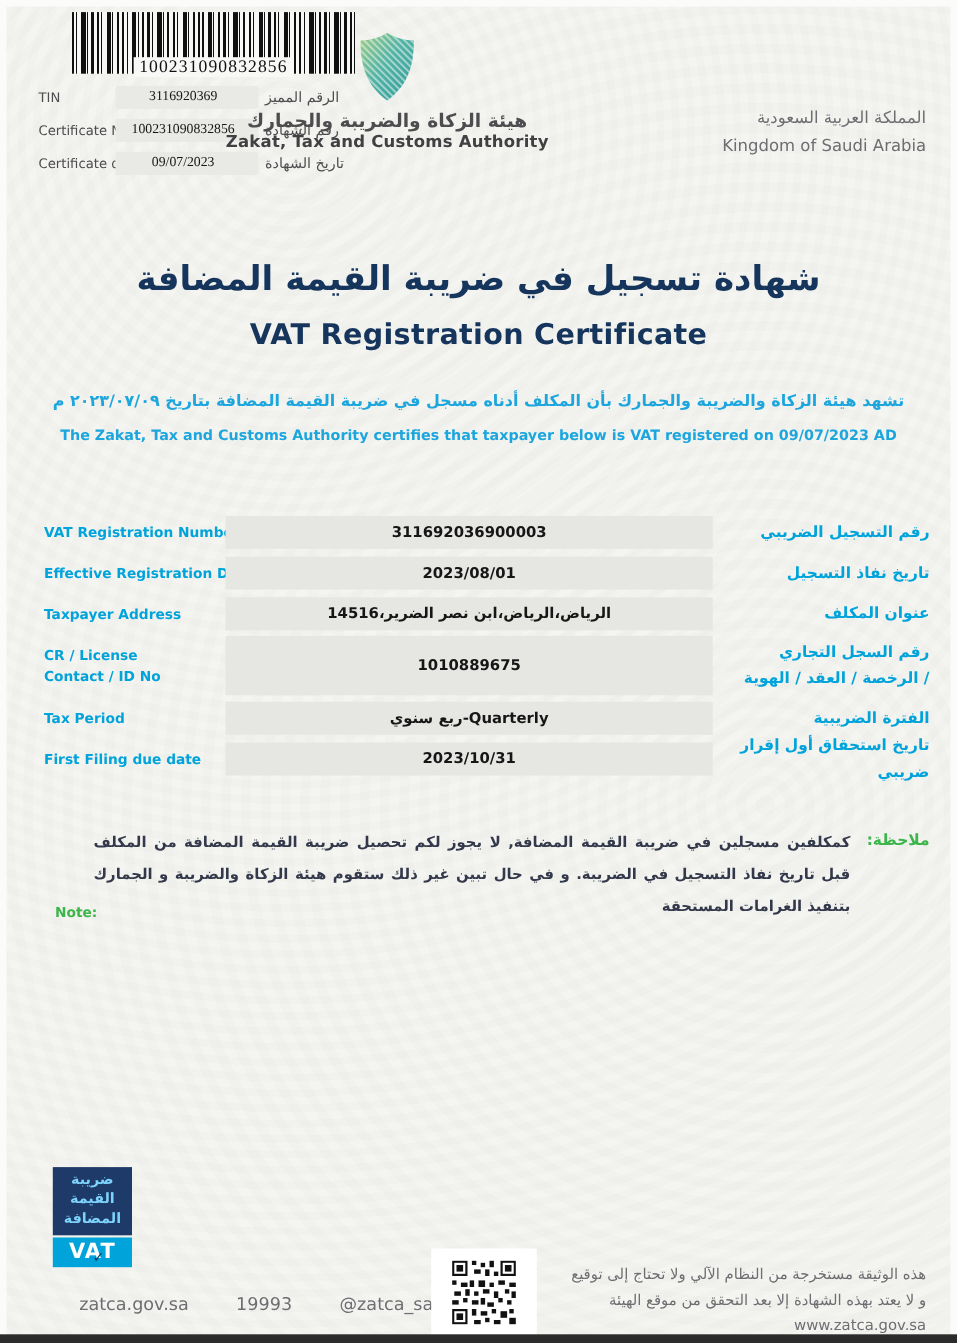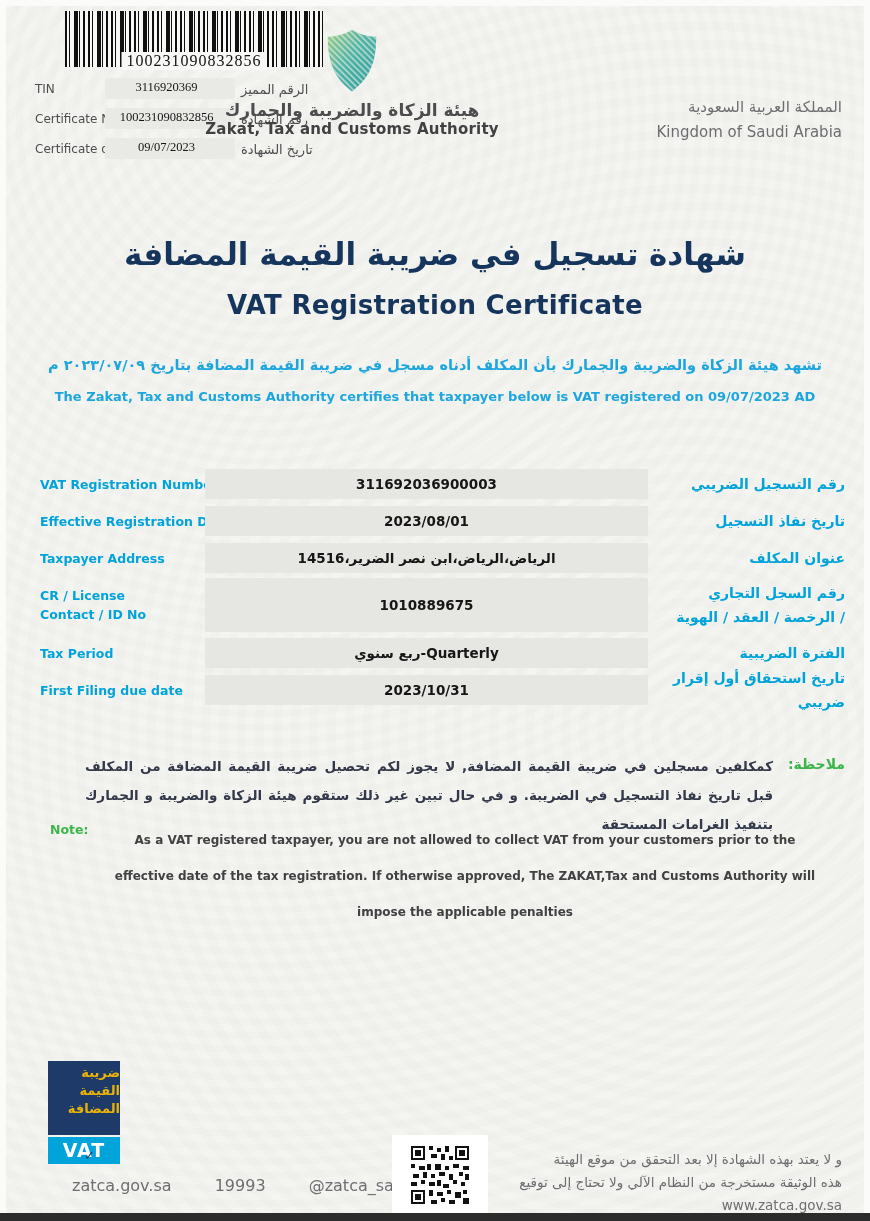--- a/index.html
+++ b/index.html
@@ -52,21 +52,21 @@
 
   
   .note-ar-wrap { position:absolute; top:752px; right:25px; width:760px; direction:rtl; }
   .note-ar-label { position:absolute; right:0; top:4px; font-size:14px; font-weight:bold; color:#3cb54a; }
   .note-ar-text { margin-right:72px; font-size:13.5px; font-weight:bold; color:#33394a; line-height:29px; text-align:justify; }
   .note-en-label { position:absolute; left:50px; top:822px; font-size:12.5px; font-weight:bold; color:#3cb54a; }
   .note-en-text { position:absolute; left:112px; top:822px; width:706px; font-size:12px; font-weight:bold; color:#414042; line-height:36px; text-align:center; }
 
   
   .vat-badge { position:absolute; left:48px; top:1061px; width:72px; }
-  .vat-badge-top { background:#1d3a68; color:#eab308; direction:rtl; text-align:right; font-size:13px; font-weight:bold; line-height:18px; padding:3px 0 17px; white-space:pre-line; }
+  .vat-badge-top { background:#1d3a68; color:#7dd3fc; direction:rtl; text-align:center; font-size:13px; font-weight:bold; line-height:18px; padding:3px 0 5px; white-space:pre-line; }
   .vat-badge-bottom { position:relative; background:#00a3da; color:#fff; text-align:center; font-size:19px; font-weight:bold; letter-spacing:1px; height:27px; line-height:27px; margin-top:2px; }
   .vat-check { position:absolute; left:36px; top:5px; font-size:13px; color:#123a63; font-weight:bold; }
 
   
   .footer-links { position:absolute; left:35px; top:1176px; font-size:16px; color:#6d6e71;margin-left:37px; }
   .footer-links span { margin-right:38px; }
   .qr-wrap { position:absolute; left:392px; top:1135px; width:96px; height:80px; background:#fff; display:flex; align-items:center; justify-content:center; }
   .disclaimer { position:absolute; right:28px; top:1148px; text-align:right; direction:rtl; font-size:13.5px; color:#6d6e71; line-height:23px; }
   .disclaimer .url { direction:ltr; }
   .bottom-bar { position:absolute; left:0; bottom:0; width:100%; height:8px; background:#2c2c2c; }
@@ -178,21 +178,20 @@
       </div>
     <div class="flabel-ar">تاريخ استحقاق أول إقرار
 ضريبي</div>
   </div>
 
   <div class="note-ar-wrap">
     <span class="note-ar-label">ملاحظة:</span>
     <div class="note-ar-text">كمكلفين مسجلين في ضريبة القيمة المضافة, لا يجوز لكم تحصيل ضريبة القيمة المضافة من المكلف قبل تاريخ نفاذ التسجيل في الضريبة. و في حال تبين غير ذلك ستقوم هيئة الزكاة والضريبة و الجمارك بتنفيذ الغرامات المستحقة</div>
   </div>
   <div class="note-en-label">Note:</div>
-  <div class="note-en-text">As a VAT registered taxpayer, you are not allowed to collect VAT from your customers prior to the effective date of the tax registration. If otherwise approved, The ZAKAT,Tax and Customs Authority will impose the applicable penalties</div>
 
   <div class="vat-badge">
     <div class="vat-badge-top">ضريبة
 القيمة
 المضافة</div>
     <div class="vat-badge-bottom">
       <span>VAT</span>
       <span class="vat-check">✓</span>
     </div>
   </div>
@@ -250,19 +249,19 @@
           <rect x="26" y="22" width="2" height="2"></rect>
           <rect x="10" y="27" width="3" height="2"></rect>
         <rect x="15" y="26" width="2" height="2"></rect>
           <rect x="19" y="27" width="3" height="2"></rect>
           <rect x="26" y="26" width="3" height="3"></rect>
       </g>
     </svg>
   </div>
 
   <div class="disclaimer">
+    <div>هذه الوثيقة مستخرجة من النظام الآلي ولا تحتاج إلى توقيع</div>
     <div>و لا يعتد بهذه الشهادة إلا بعد التحقق من موقع الهيئة</div>
-    <div>هذه الوثيقة مستخرجة من النظام الآلي ولا تحتاج إلى توقيع</div>
     <div class="url">www.zatca.gov.sa</div>
   </div>
 
   <div class="bottom-bar"></div>
 </div>
 
 </body></html>

